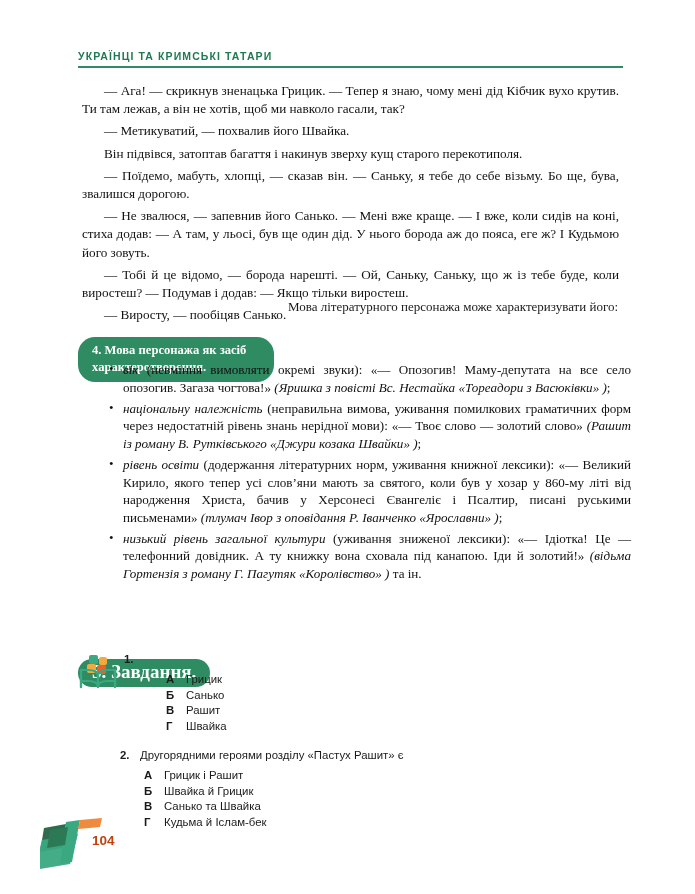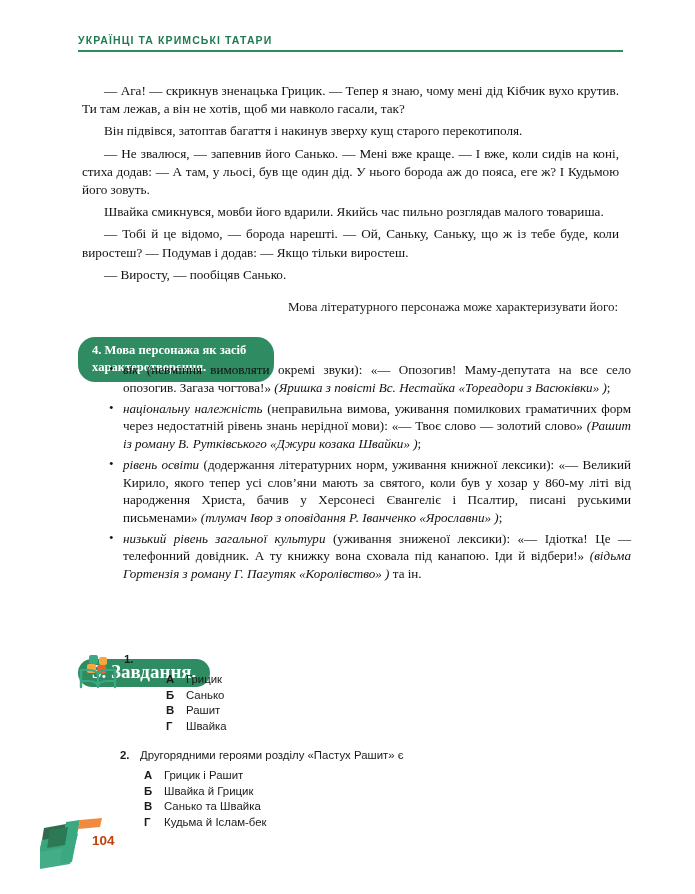--- a/index.html
+++ b/index.html
@@ -19,21 +19,21 @@
   .page {
     position: absolute;
     inset: 0;
     background: #ffffff;
   }
 
   
   .runhead {
     position: absolute;
     left: 78px;
-    top: 34px;
+    top: 50px;
     width: 545px;
   }
   .runhead-title {
     font-family: "Liberation Sans", sans-serif;
     font-weight: bold;
     font-size: 10.5px;
     letter-spacing: 1.1px;
     color: #1f7a52;
     text-transform: uppercase;
     line-height: 13px;
@@ -215,23 +215,24 @@
 
 <div class="page">
 
   <div class="runhead">
     <div class="runhead-title">УКРАЇНЦІ ТА КРИМСЬКІ ТАТАРИ</div>
     <div class="runhead-rule"></div>
   </div>
 
   <div class="prose">
     <p>— Ага! — скрикнув зненацька Грицик. — Тепер я знаю, чому мені дід Кібчик вухо крутив. Ти там лежав, а він не хотів, щоб ми навколо гасали, так?</p>
+    <p>— Метикуватий, — похвалив його Швайка.</p>
     <p>Він підвівся, затоптав багаття і накинув зверху кущ старого перекотиполя.</p>
+    <p>— Поїдемо, мабуть, хлопці, — сказав він. — Саньку, я тебе до себе візьму. Бо ще, бува, звалишся дорогою.</p>
     <p>— Не звалюся, — запевнив його Санько. — Мені вже краще. — І вже, коли сидів на коні, стиха додав: — А там, у льосі, був ще один дід. У нього борода аж до пояса, еге ж? І Кудьмою його зовуть.</p>
-    <p>Швайка смикнувся, мовби його вдарили. Якийсь час пильно розглядав малого товариша.</p>
     <p>— Тобі й це відомо, — борода нарешті. — Ой, Саньку, Саньку, що ж із тебе буде, коли виростеш? — Подумав і додав: — Якщо тільки виростеш.</p>
     <p>— Виросту, — пообіцяв Санько.</p>
   </div>
 
   <div class="sec4">
     <div class="sec4-row">
       <div class="pill wide">4. Мова персонажа як засіб характеротворення.</div>
       <div class="sec4-intro">Мова літературного персонажа може характеризувати його:</div>
     </div>
   </div>
@@ -240,21 +241,21 @@
     <li>
       <span class="it">вік</span><span> (невміння вимовляти окремі звуки): «— Опозогив! Маму-депутата на все село опозогив. Загаза чогтова!» </span><span class="it">(Яришка з повісті Вс. Нестайка «Тореадори з Васюківки» )</span><span>;</span>
     </li>
     <li>
       <span class="it">національну належність</span><span> (неправильна вимова, уживання помилкових граматичних форм через недостатній рівень знань нерідної мови): «— Твоє слово — золотий слово» </span><span class="it">(Рашит із роману  В. Рутківського «Джури козака Швайки» )</span><span>;</span>
     </li>
     <li>
       <span class="it">рівень освіти</span><span> (додержання літературних норм, уживання книжної лексики): «— Великий Кирило, якого тепер усі слов’яни мають за святого, коли був у хозар у 860-му літі від народження Христа, бачив у Херсонесі Євангеліє і Псалтир, писані руськими письменами» </span><span class="it">(тлумач Івор з оповідання Р. Іванченко «Ярославни» )</span><span>;</span>
     </li>
     <li>
-      <span class="it">низький рівень загальної культури</span><span> (уживання зниженої лексики): «— Ідіотка! Це — телефонний довідник. А ту книжку вона сховала під канапою. Іди й відбери!» </span><span class="it">(відьма Гортензія з роману Г. Пагутяк «Королівство» )</span><span> та ін.</span>
+      <span class="it">низький рівень загальної культури</span><span> (уживання зниженої лексики): «— Ідіотка! Це — телефонний довідник. А ту книжку вона сховала під канапою. Іди й золотий!» </span><span class="it">(відьма Гортензія з роману Г. Пагутяк «Королівство» )</span><span> та ін.</span>
     </li>
   </ul>
 
   <div class="sec5">
     <div class="pill narrow">5. Завдання.</div>
   </div>
 
   <div class="tasks">
     <div class="task-row">
       <div class="book-icon-slot">

